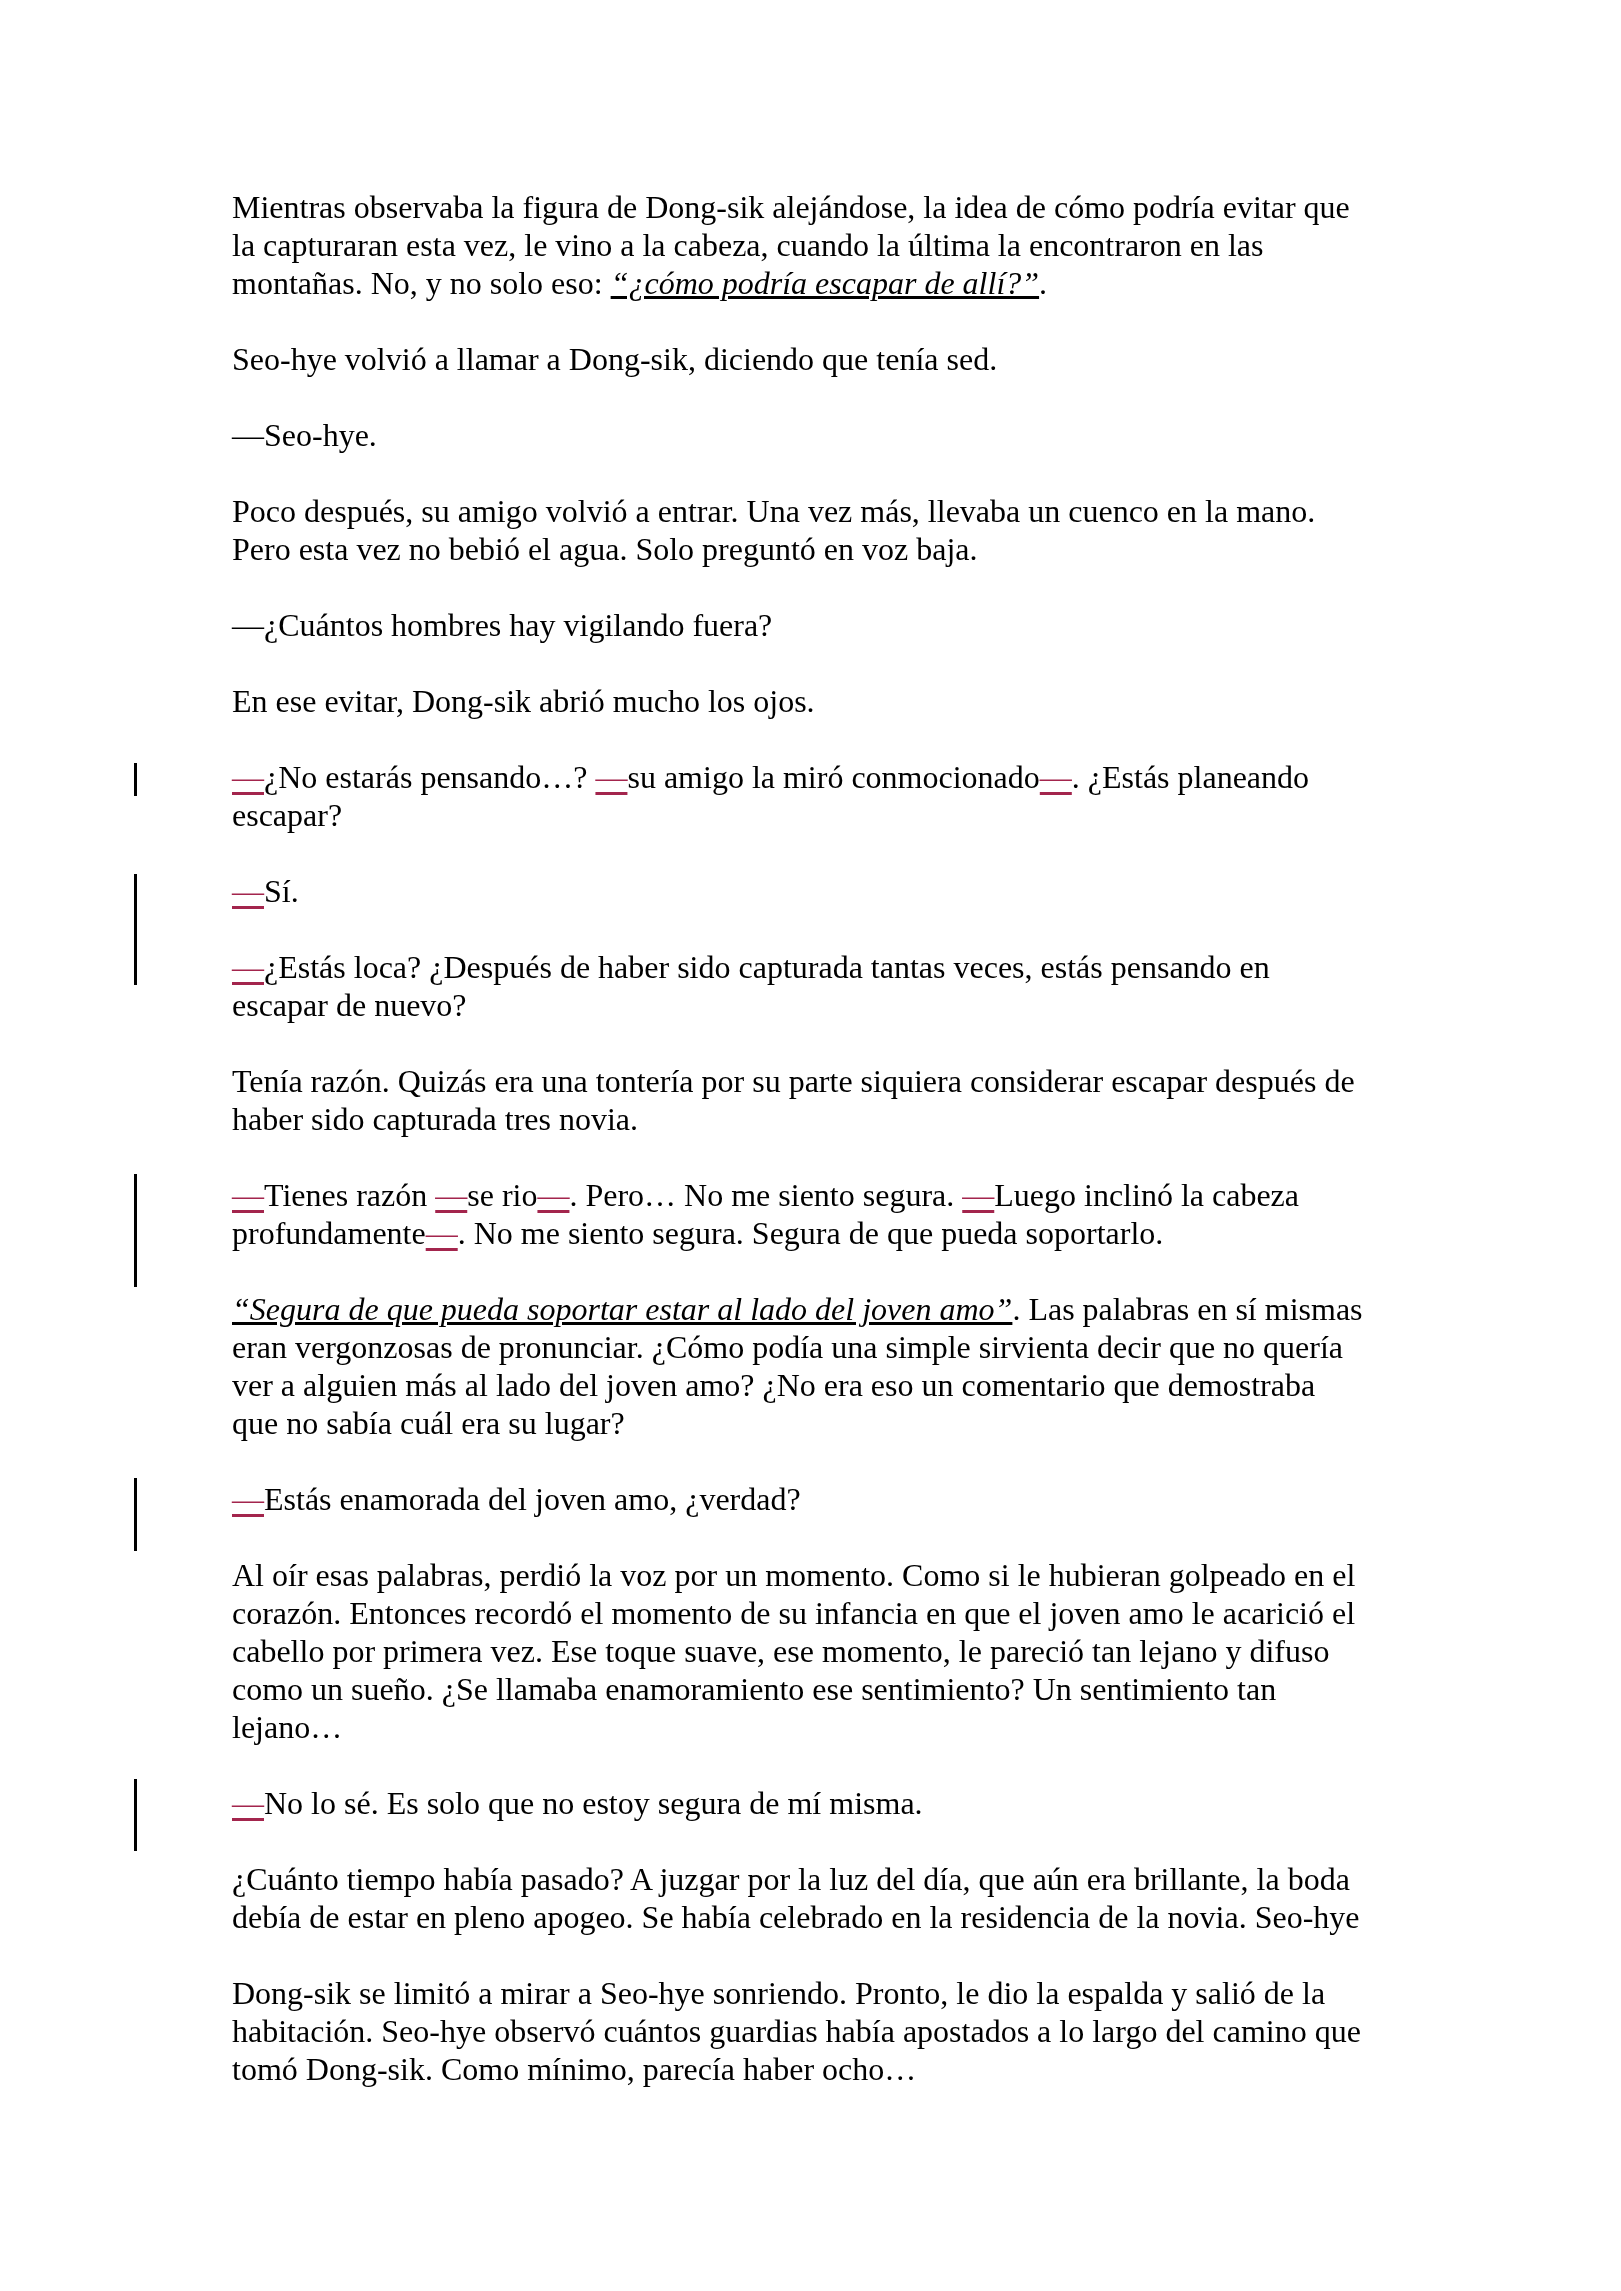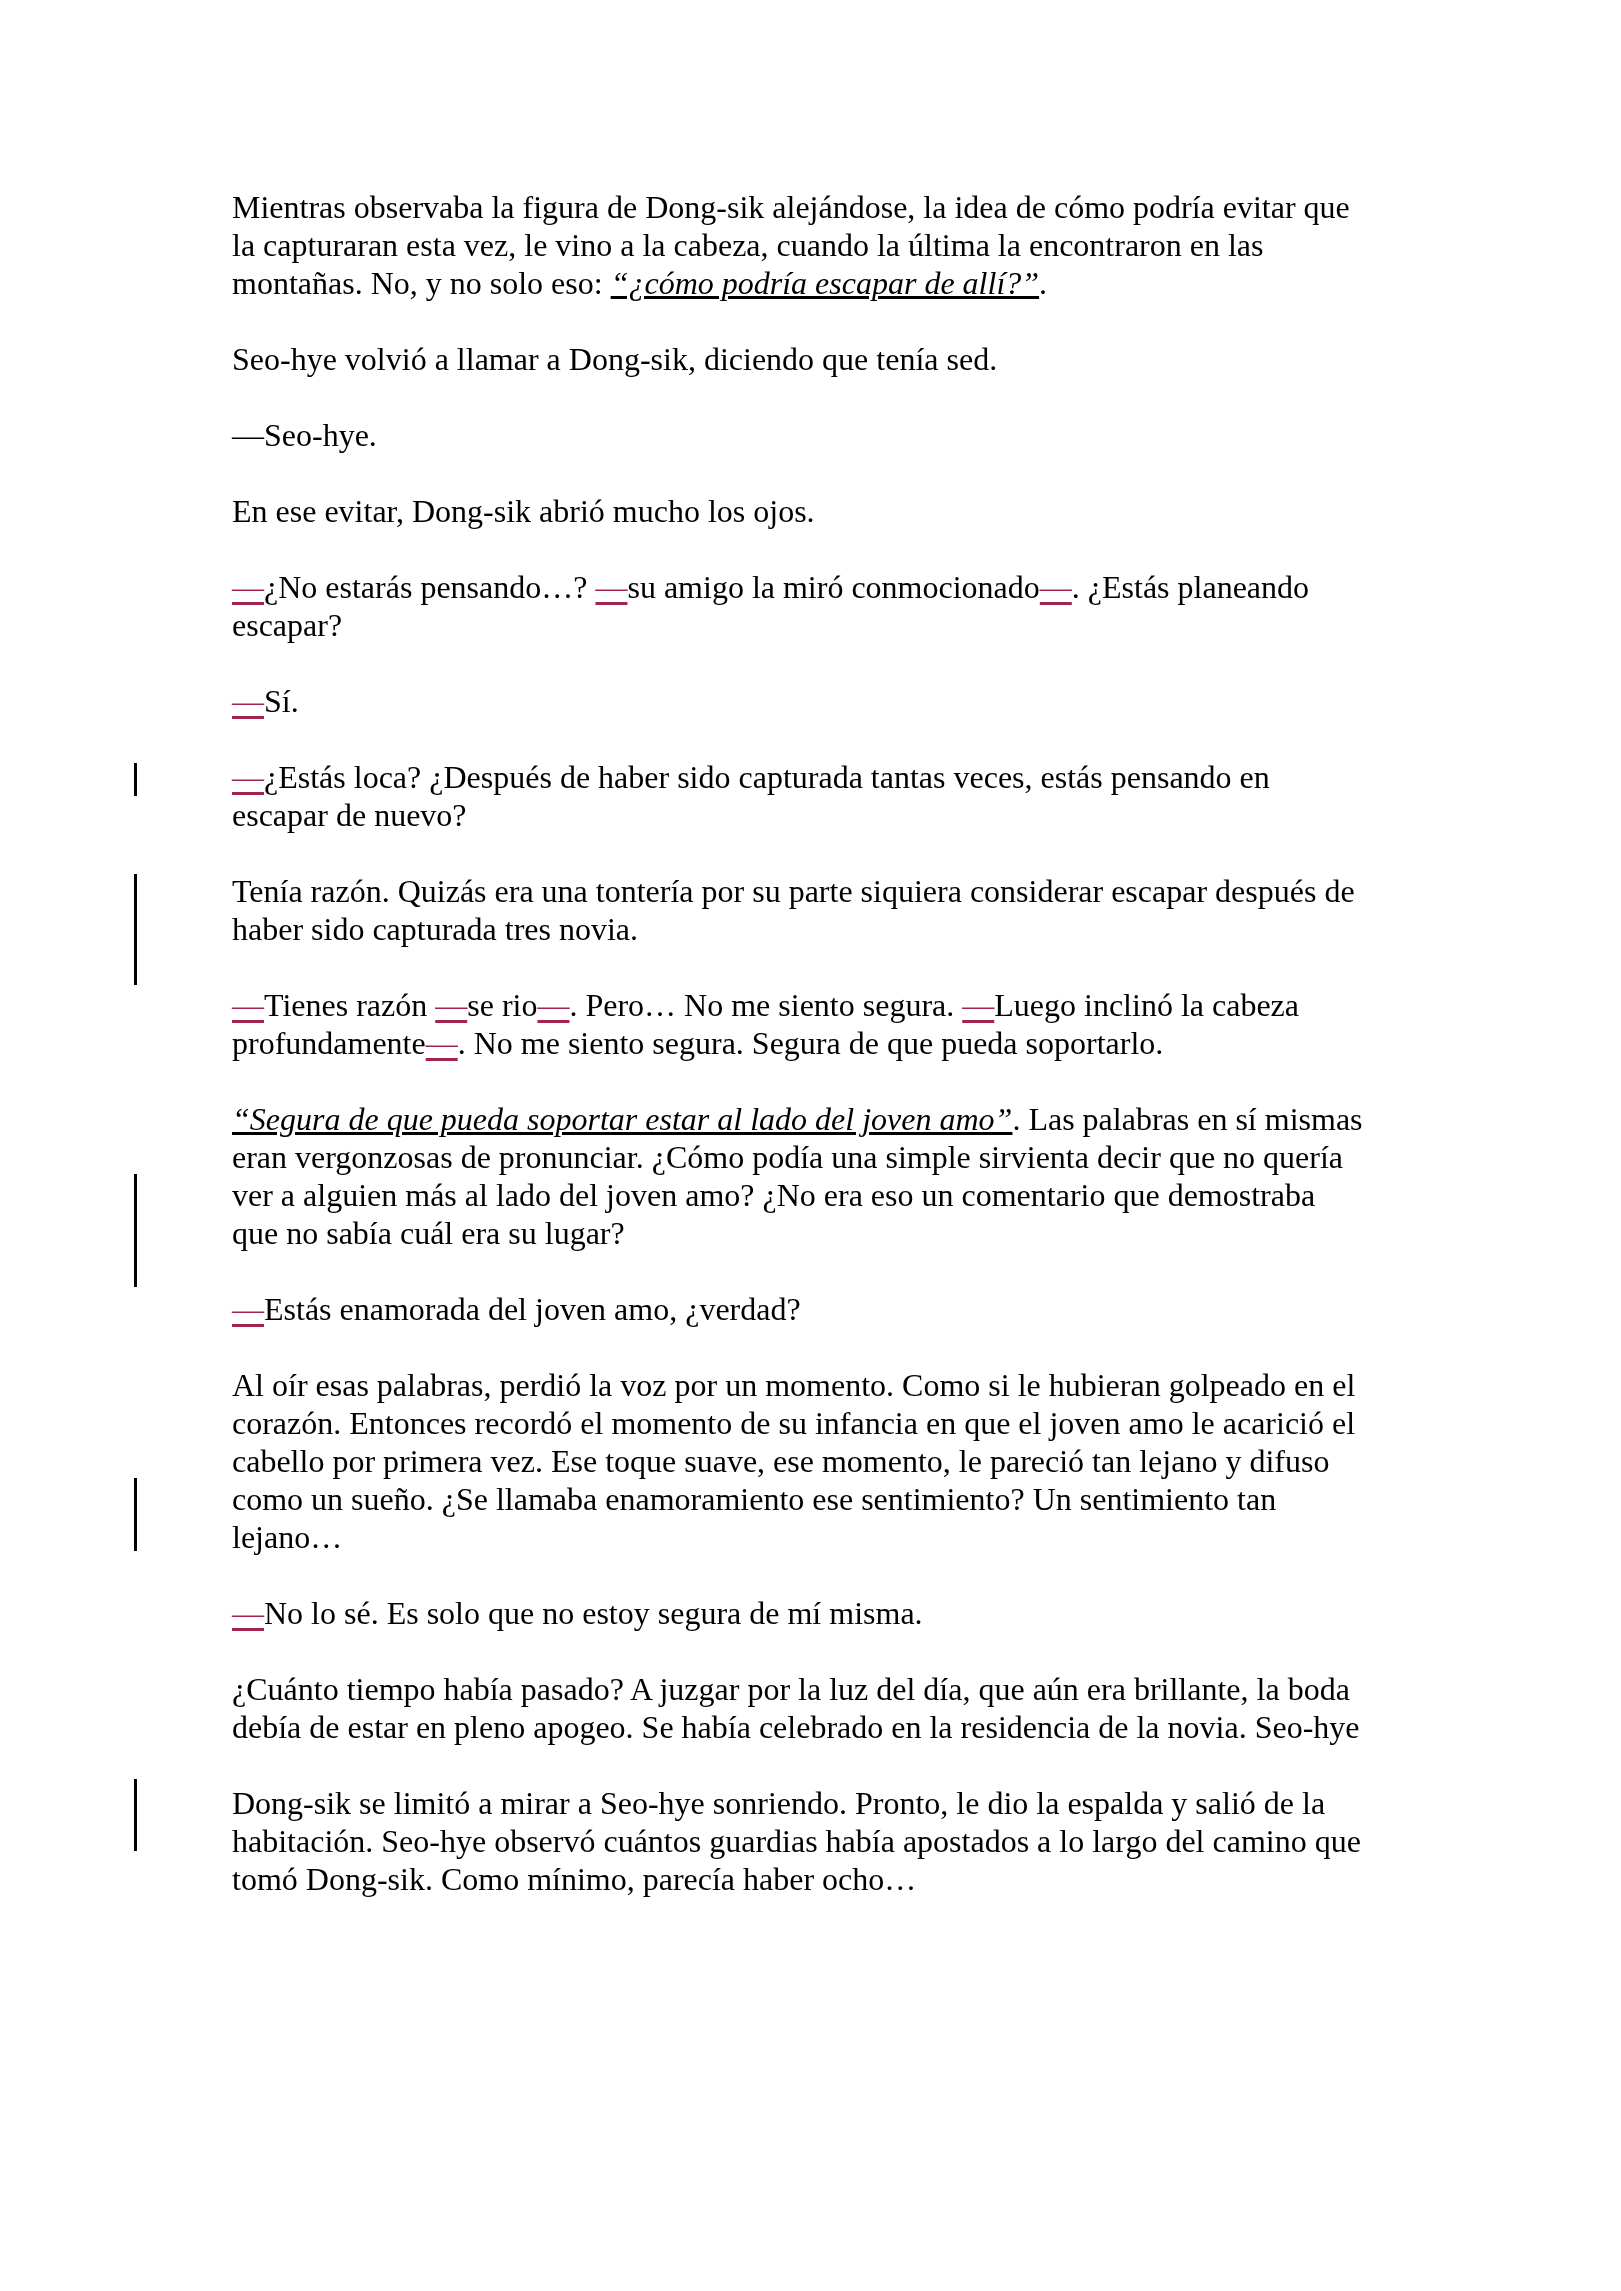--- a/index.html
+++ b/index.html
@@ -41,20 +41,23 @@
 </head>
 <body>
 
 <div class="page">
   <div class="doc-text">
       <p><span class="run-n">Mientras observaba la figura de Dong-sik alejándose, la idea de cómo podría evitar que
 la capturaran esta vez, le vino a la cabeza, cuando la última la encontraron en las
 montañas. No, y no solo eso: </span><span class="run-i">“¿cómo podría escapar de allí?”</span><span class="run-n">.</span></p>
       <p><span class="run-n">Seo-hye volvió a llamar a Dong-sik, diciendo que tenía sed.</span></p>
       <p><span class="run-n">—Seo-hye.</span></p>
+      <p><span class="run-n">Poco después, su amigo volvió a entrar. Una vez más, llevaba un cuenco en la mano.
+Pero esta vez no bebió el agua. Solo preguntó en voz baja.</span></p>
+      <p><span class="run-n">—¿Cuántos hombres hay vigilando fuera?</span></p>
       <p><span class="run-n">En ese evitar, Dong-sik abrió mucho los ojos.</span></p>
       <p><span class="run-ins" style="color: rgb(163, 37, 77);">—</span><span class="run-n">¿No estarás pensando…? </span><span class="run-ins" style="color: rgb(163, 37, 77);">—</span><span class="run-n">su amigo la miró conmocionado</span><span class="run-ins" style="color: rgb(163, 37, 77);">—</span><span class="run-n">. ¿Estás planeando
 escapar?</span></p>
       <p><span class="run-ins" style="color: rgb(163, 37, 77);">—</span><span class="run-n">Sí.</span></p>
       <p><span class="run-ins" style="color: rgb(163, 37, 77);">—</span><span class="run-n">¿Estás loca? ¿Después de haber sido capturada tantas veces, estás pensando en
 escapar de nuevo?</span></p>
       <p><span class="run-n">Tenía razón. Quizás era una tontería por su parte siquiera considerar escapar después de
 haber sido capturada tres novia.</span></p>
       <p><span class="run-ins" style="color: rgb(163, 37, 77);">—</span><span class="run-n">Tienes razón </span><span class="run-ins" style="color: rgb(163, 37, 77);">—</span><span class="run-n">se rio</span><span class="run-ins" style="color: rgb(163, 37, 77);">—</span><span class="run-n">. Pero… No me siento segura. </span><span class="run-ins" style="color: rgb(163, 37, 77);">—</span><span class="run-n">Luego inclinó la cabeza
 profundamente</span><span class="run-ins" style="color: rgb(163, 37, 77);">—</span><span class="run-n">. No me siento segura. Segura de que pueda soportarlo.</span></p>

